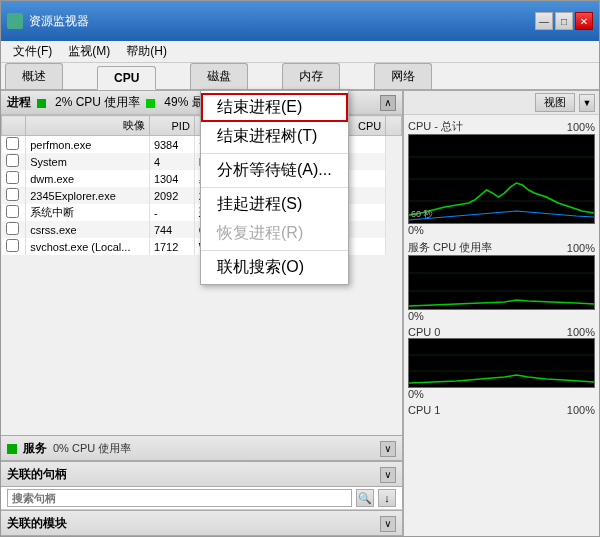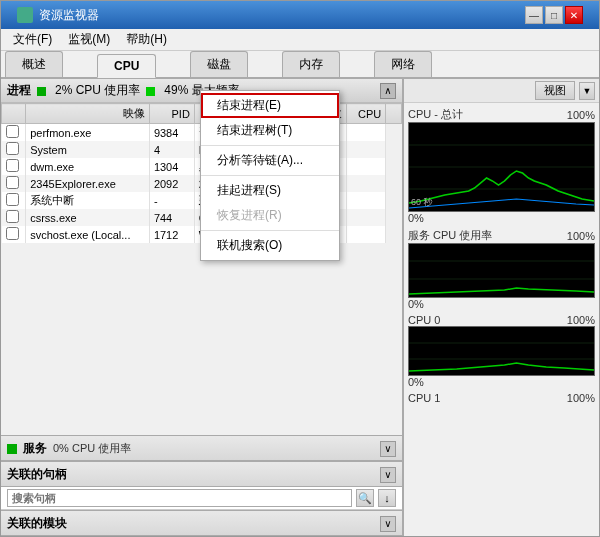--- a/index.html
+++ b/index.html
@@ -17,24 +17,24 @@
       width: 600px;
       height: 537px;
       background: #f0f0f0;
       border: 1px solid #999;
       display: flex;
       flex-direction: column;
     }
 
     .title-bar {
       background: linear-gradient(to bottom, #4a90d9 0%, #2060b0 100%);
-      height: 28px;
-      display: flex;
-      align-items: center;
-      padding: 0 16px;
+      height: 40px;
+      display: flex;
+      align-items: center;
+      padding: 0 6px;
       color: white;
       font-size: 12px;
       flex-shrink: 0;
     }
     .title-bar-icon {
       width: 16px;
       height: 16px;
       margin-right: 6px;
       background: #4a8;
       border-radius: 2px;
@@ -334,21 +334,21 @@
       box-shadow: 2px 2px 6px rgba(0,0,0,0.3);
       z-index: 100;
       min-width: 140px;
       padding: 2px 0;
       top: 90px;
       left: 200px;
     }
     .ctx-item {
       padding: 4px 16px;
       cursor: pointer;
-      font-size: 12px;
+      font-size: 16px;
       white-space: nowrap;
     }
     .ctx-item.highlighted {
       background: white;
       color: #000;
       border: 2px solid #cc0000;
       padding: 2px 14px;
     }
     .ctx-separator {
       border: none;

